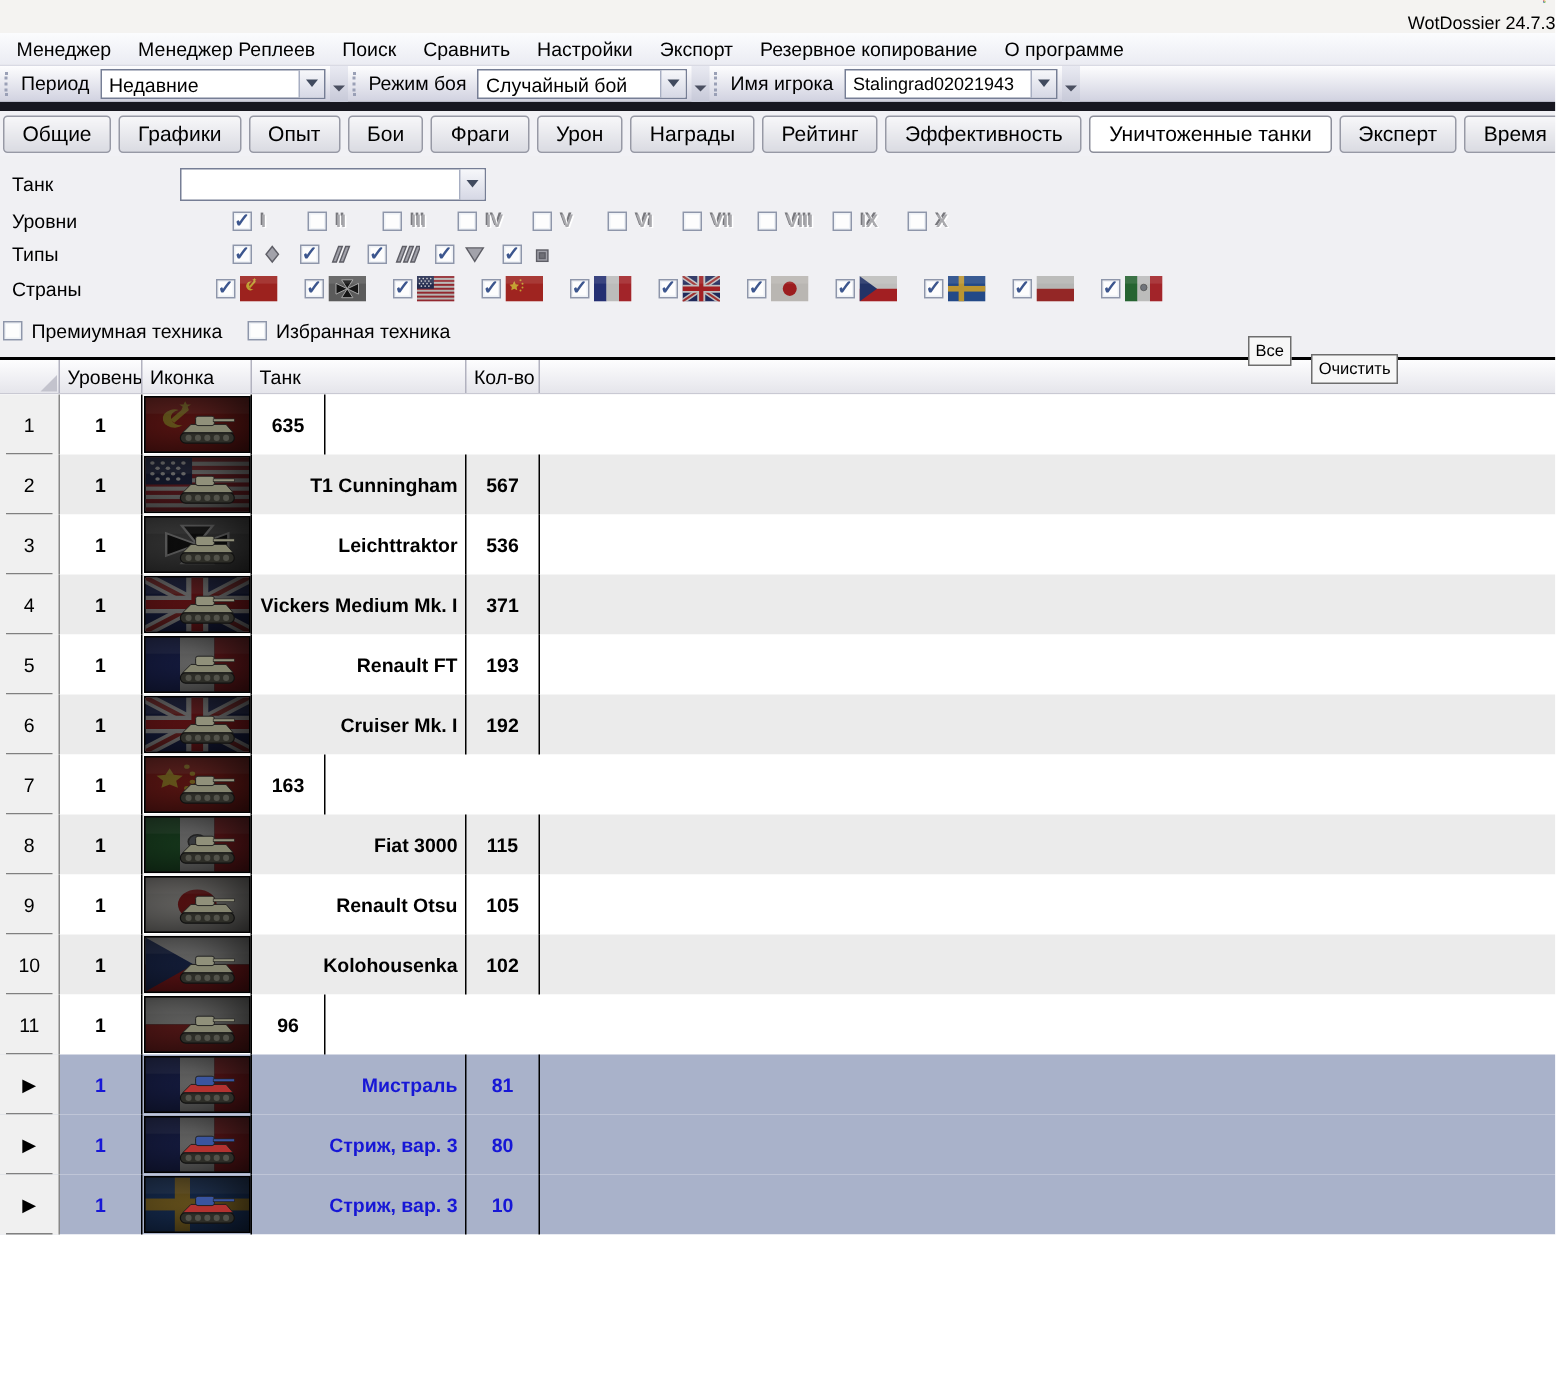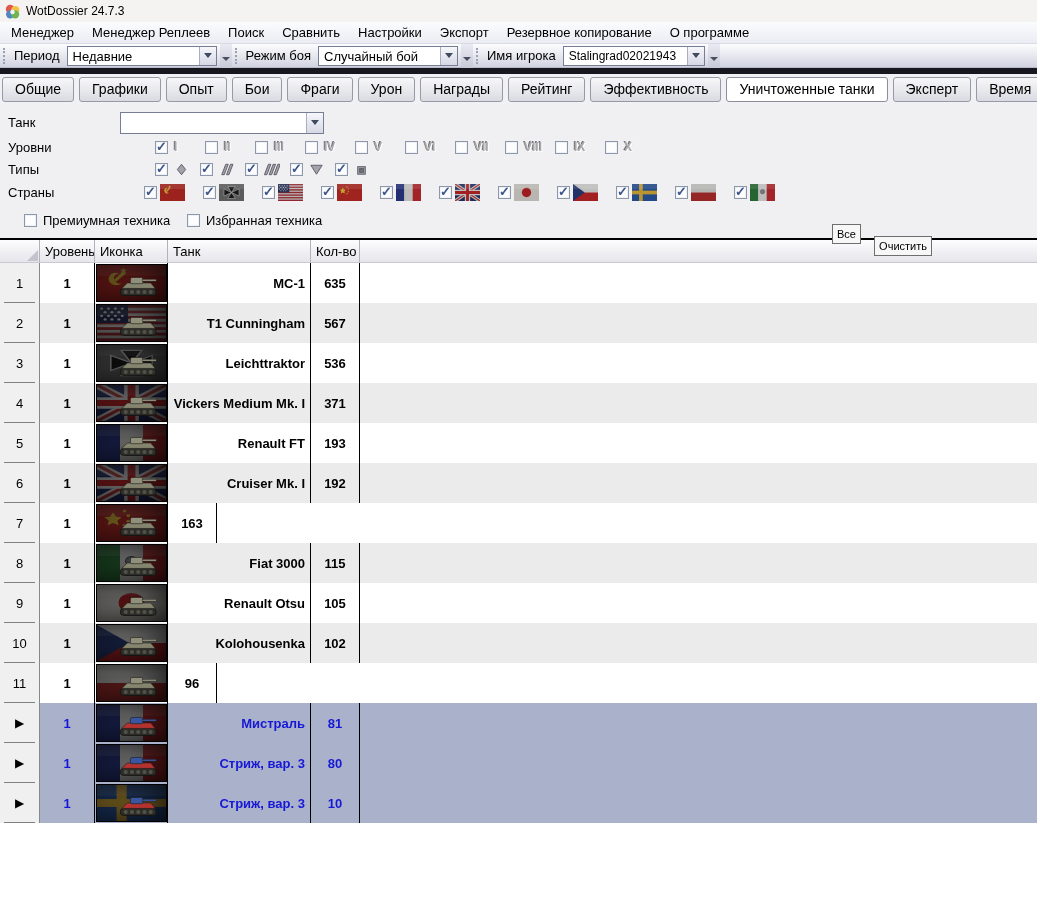--- a/index.html
+++ b/index.html
@@ -1,22 +1,22 @@
 <!DOCTYPE html>
 <html><head>
 <meta charset="utf-8">
 <style>
   * { margin:0; padding:0; box-sizing:border-box; }
   body { background:#fff; }
   .window { width:1037px; height:923px; position:relative; overflow:hidden;
             font-family:"Liberation Sans", sans-serif; font-size:13px; color:#000; background:#fff; }
 
   
-  .titlebar { height:22px; display:flex; align-items:center; gap:6px; padding-left:5px;
-              background:#f4f3f1; font-size:12px; }
+  .titlebar { height:22px; display:flex; align-items:flex-end; gap:6px; padding-left:5px;
+              background:#f4f3f1; font-size:12px;flex-direction:column; }
   .titlebar svg { display:block; }
 
   
   .menubar { height:22px; display:flex; align-items:center; padding:0 2px;
              background:linear-gradient(#fbfcfe,#ebecf3); border-bottom:1px solid #d9dae4; }
   .menu-item { padding:2px 9px; cursor:default; white-space:nowrap; }
 
   
   .toolbar { height:24px; display:flex; align-items:center;
              background:linear-gradient(#fdfdfe,#d2d3e1); border-bottom:1px solid #b9bac8; }
@@ -56,21 +56,21 @@
   .lvl-ind { margin-left:35px; display:flex; }
   .cty-ind { margin-left:24px; display:flex; }
   .roman { margin-left:6px; font-weight:bold; font-size:12px; color:#a9a9ad;
            text-shadow:1px 1px 0 #fff, -1px -1px 0 #77777c; }
   .cb { width:13px; height:13px; background:#fdfdfd; border:1px solid #8e96aa;
         box-shadow:inset 0 0 0 1px #eef1f6; position:relative; flex:0 0 13px; cursor:default; }
   .cb.on::after { content:"✓"; position:absolute; left:0px; top:-3px; font-size:13px; font-weight:bold; color:#3c568e; }
   .typ svg { margin-left:5px; display:block; }
   .flag { margin-left:3px; display:block; width:25px; height:17px; }
   .flag svg { display:block; width:25px; height:17px; }
-  .botrow { height:22px; margin-top:4px; display:flex; align-items:center; padding-left:24px; }
+  .botrow { height:22px; margin-top:4px; display:flex; align-items:center; padding-left:2px; }
   .cliplabel { margin-left:6px; width:128px; white-space:nowrap; overflow:hidden; }
   .boxlabel { margin-left:6px; white-space:nowrap; }
   .fav { margin-left:16px; }
   .btn { position:absolute; height:20px; top:120px; border:1px solid #6e6e6e; background:#f7f7f7;
          font-family:"Liberation Sans",sans-serif; font-size:11px; padding:0 4px; cursor:default; }
   .btn-all { right:176px; }
   .btn-clear { right:105px;margin-top:12px; }
 
   
   .topline { height:2px; background:#000; }
@@ -506,21 +506,20 @@
               <circle cx="21" cy="25.5" r="2.6" fill="#52524a"></circle>
               <circle cx="29" cy="25.5" r="2.6" fill="#52524a"></circle>
               <circle cx="37" cy="25.5" r="2.6" fill="#52524a"></circle>
               <circle cx="45" cy="25.5" r="2.6" fill="#52524a"></circle>
               <polygon points="8,21 15,14 45,14 51,21" fill="#85856f" stroke="#1e1e1e" stroke-width="0.8"></polygon>
               <rect x="19" y="7" width="16" height="8" rx="2" fill="#90907a" stroke="#1e1e1e" stroke-width="0.8"></rect>
               <rect x="34" y="9.3" width="18" height="2.4" fill="#90907a" stroke="#1e1e1e" stroke-width="0.5"></rect>
             </svg>
           </div>
         </div>
-        <div class="cell c-tank">MC-1</div>
         <div class="cell c-count">635</div>
         <div class="cell c-rest"></div>
       </div>
       <div class="row alt">
         <div class="rh">
           <span class="">2</span>
         </div>
         <div class="cell c-level">1</div>
         <div class="cell c-icon">
           <div class="tile">

